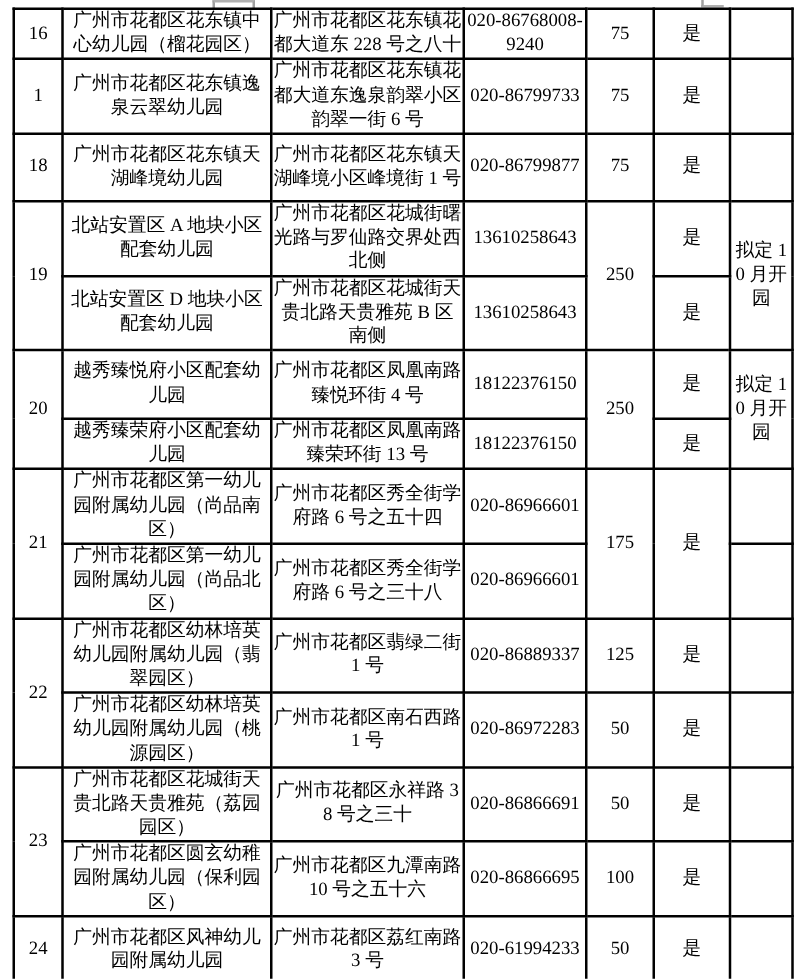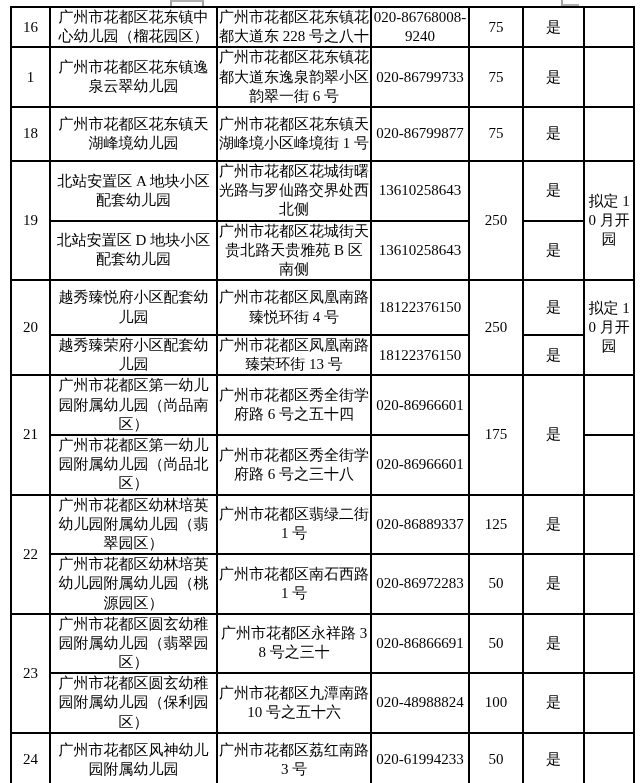--- a/index.html
+++ b/index.html
@@ -150,31 +150,31 @@
         <td class="c-name">广州市花都区幼林培英幼儿园附属幼儿园（桃源园区）</td>
         <td class="c-addr">广州市花都区南石西路 1 号</td>
         <td class="c-phone">020-86972283</td>
         <td class="c-quota">50</td>
         <td class="c-flag">是</td>
         <td class="c-note"></td>
       </tr>
 
       <tr style="height:52px">
         <td class="c-no" rowspan="2">23</td>
-        <td class="c-name">广州市花都区圆玄幼稚园附属幼儿园（翡翠园区）</td>
+        <td class="c-name">广州市花都区花城街天贵北路天贵雅苑（荔园园区）</td>
         <td class="c-addr">广州市花都区永祥路 38 号之三十</td>
         <td class="c-phone">020-86866691</td>
         <td class="c-quota">50</td>
         <td class="c-flag">是</td>
         <td class="c-note"></td>
       </tr>
       <tr style="height:58px">
         <td class="c-name">广州市花都区圆玄幼稚园附属幼儿园（保利园区）</td>
         <td class="c-addr">广州市花都区九潭南路 10 号之五十六</td>
-        <td class="c-phone">020-48988824</td>
+        <td class="c-phone">020-86866695</td>
         <td class="c-quota">100</td>
         <td class="c-flag">是</td>
         <td class="c-note"></td>
       </tr>
 
       <tr style="height:54px">
         <td class="c-no">24</td>
         <td class="c-name">广州市花都区风神幼儿园附属幼儿园</td>
         <td class="c-addr">广州市花都区荔红南路 3 号</td>
         <td class="c-phone">020-61994233</td>

